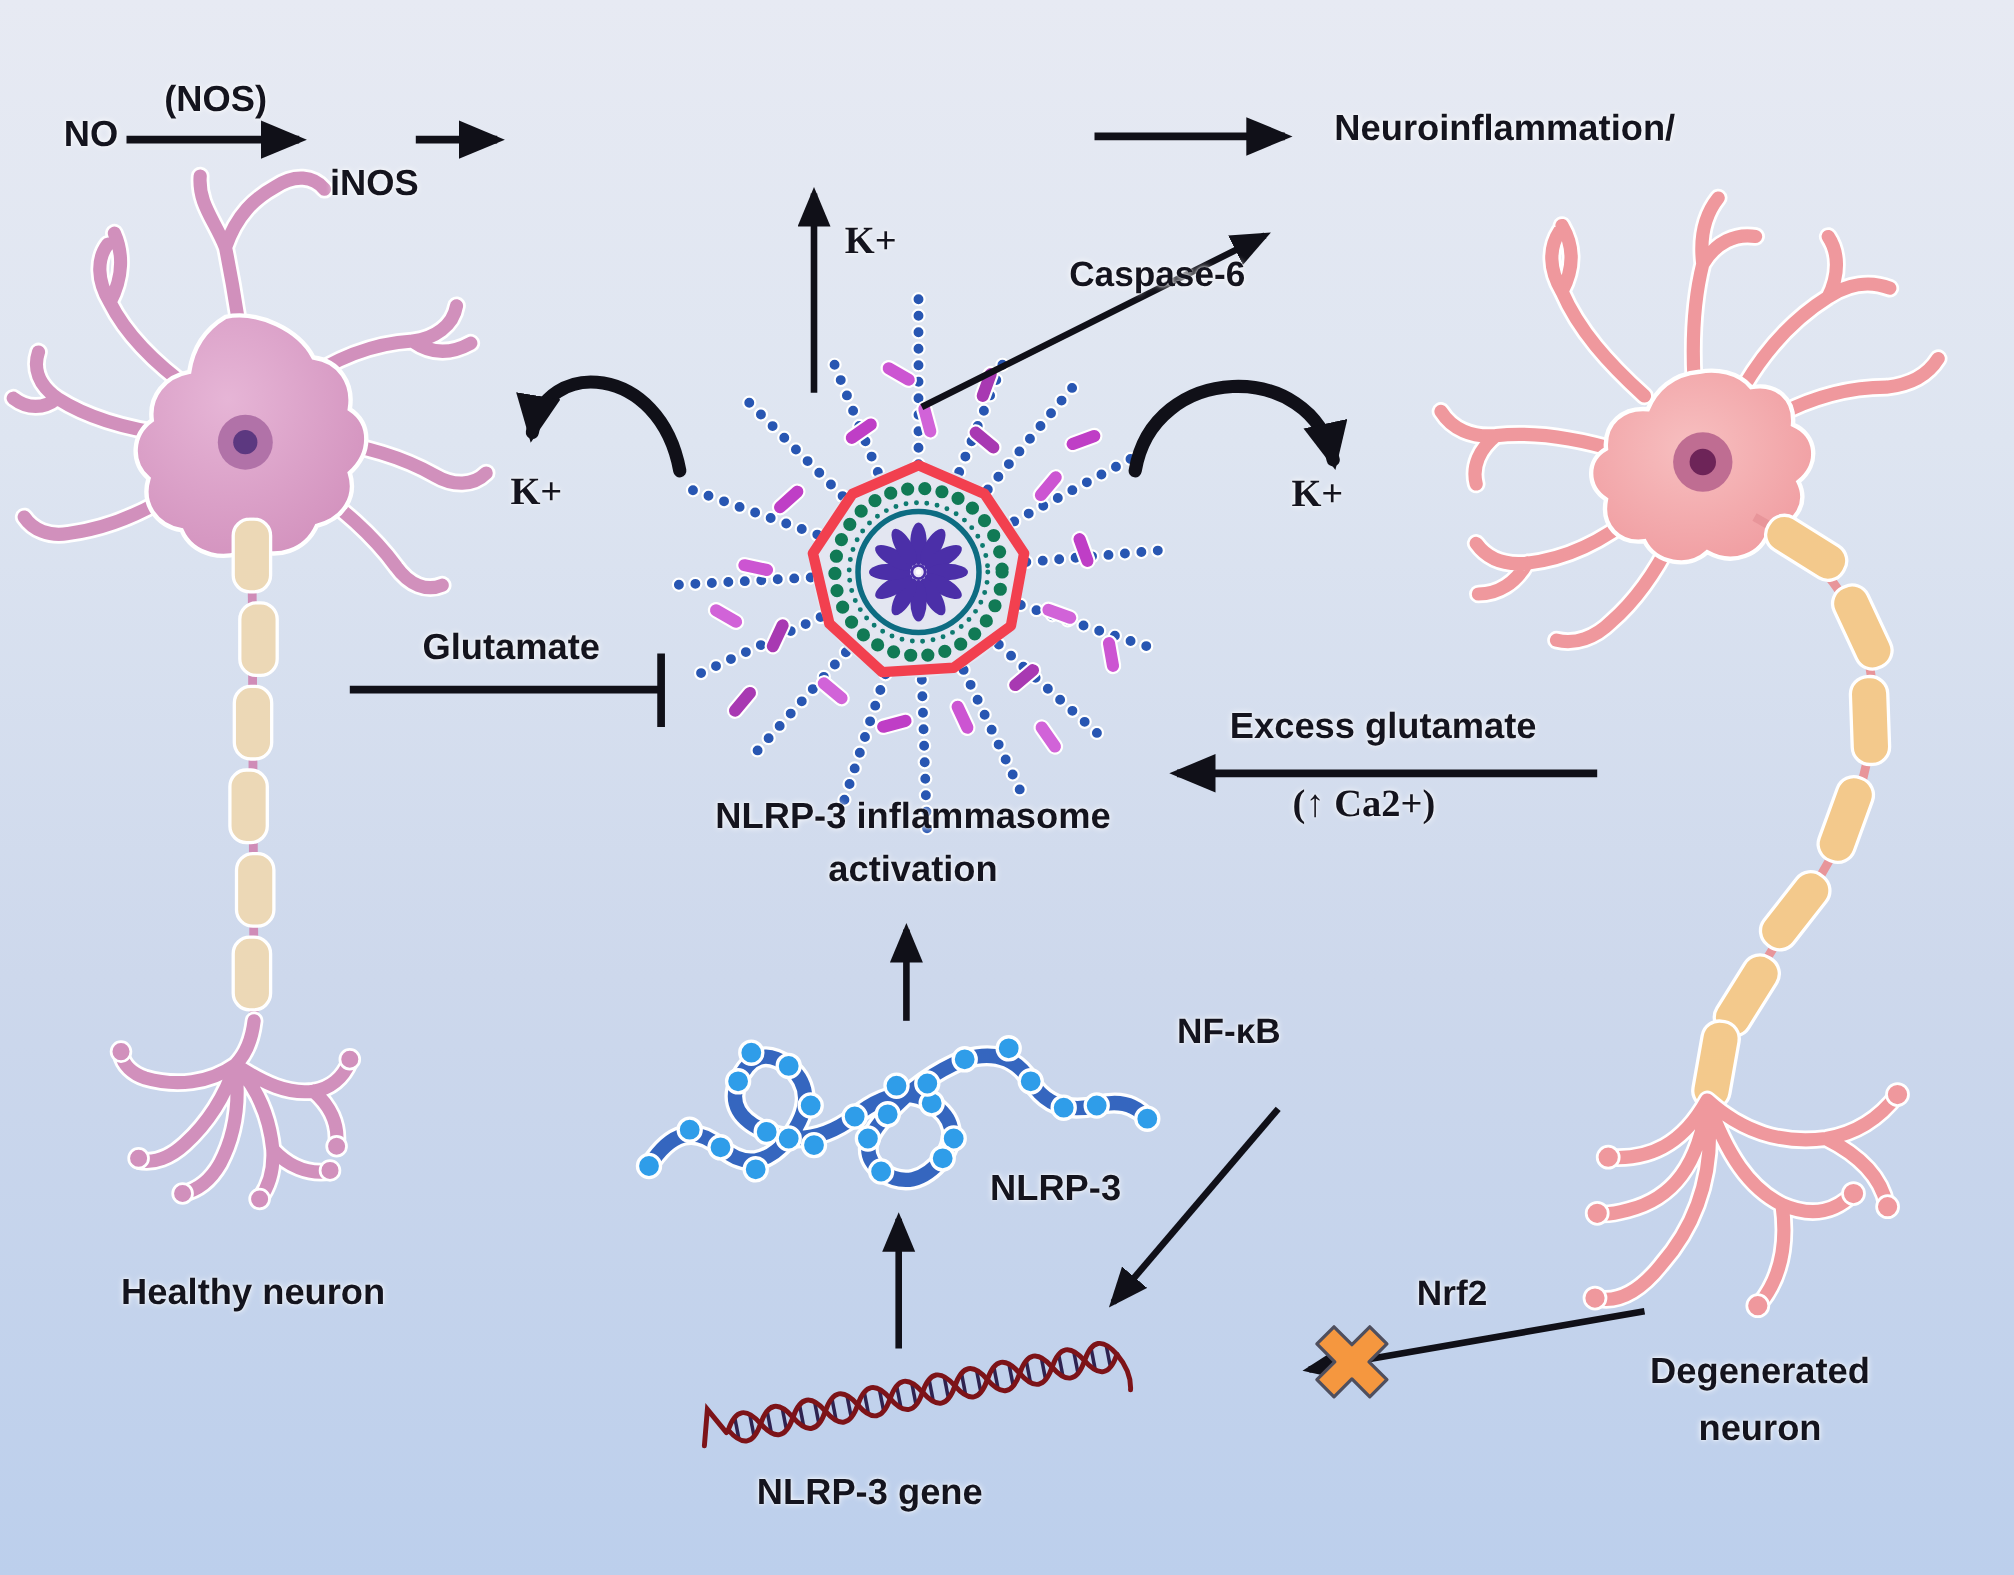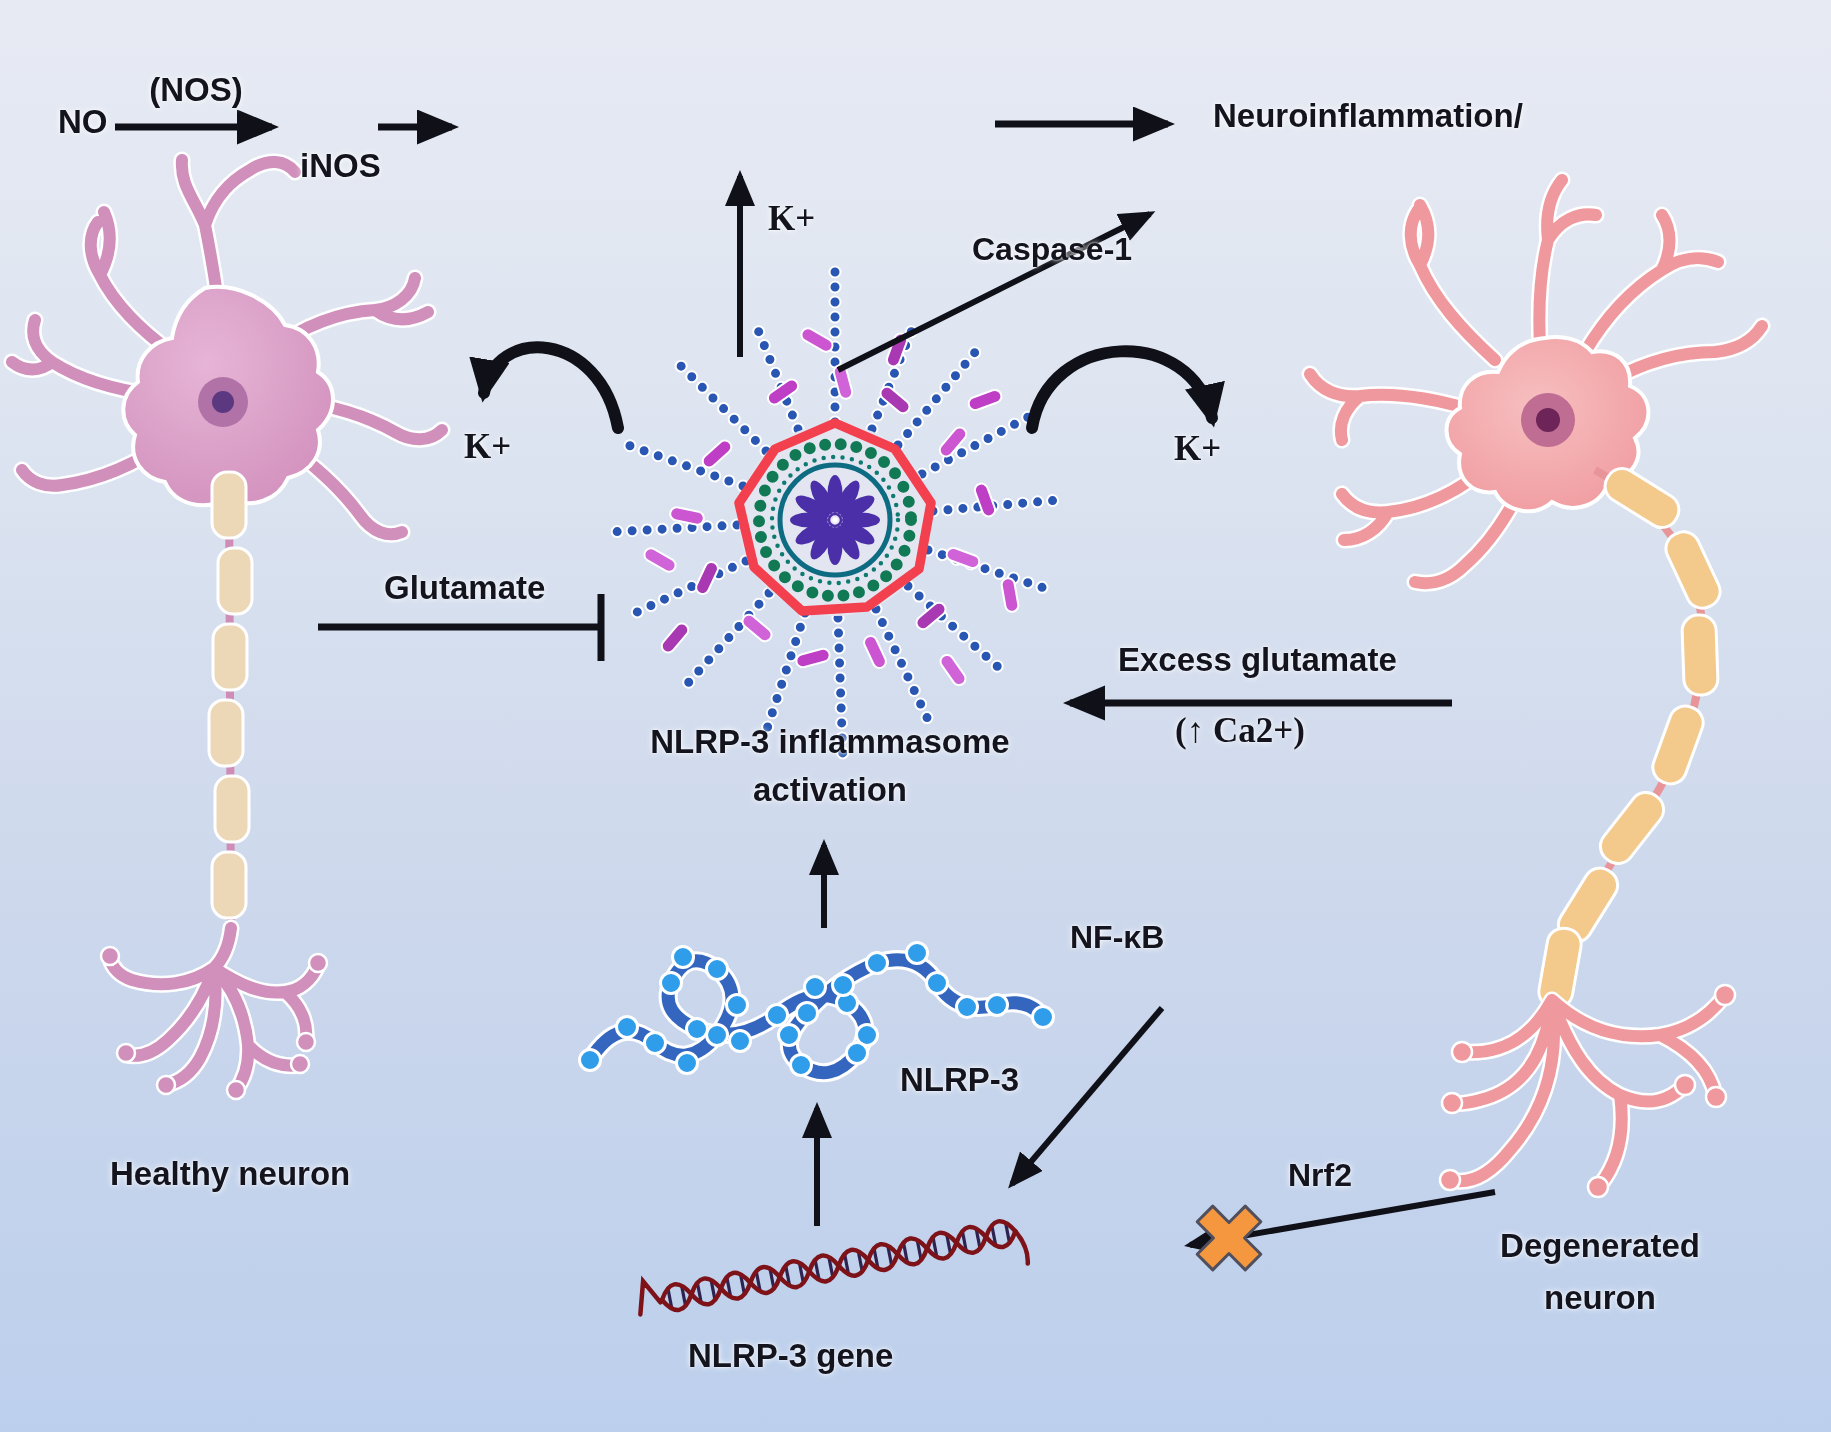--- a/index.html
+++ b/index.html
@@ -327,21 +327,21 @@
   </g>
 
   <path class="xmark" transform="translate(1229,1238) rotate(45)" d="M-34,-11 H-11 V-34 H11 V-11 H34 V11 H11 V34 H-11 V11 H-34 Z"></path>
 </svg>
 
 <div class="lbl" style="left:58px;top:104px;">NO</div>
 <div class="lbl center" style="left:196px;top:72px;">(NOS)</div>
 <div class="lbl" style="left:300px;top:104px;margin-top:44px;">iNOS</div>
 <div class="lbl" style="left:1213px;top:98px;">Neuroinflammation/</div>
 <div class="lbl serif" style="left:768px;top:200px;">K+</div>
-<div class="lbl small" style="left:972px;top:232px;">Caspase-1</div>
+<div class="lbl small" style="left:972px;top:232px;">Caspase-6</div>
 <div class="lbl serif" style="left:464px;top:428px;">K+</div>
 <div class="lbl serif" style="left:1174px;top:430px;">K+</div>
 <div class="lbl" style="left:384px;top:570px;">Glutamate</div>
 <div class="lbl" style="left:1118px;top:642px;">Excess glutamate</div>
 <div class="lbl serif center" style="left:1240px;top:712px;">(↑ Ca2+)</div>
 <div class="lbl center" style="left:830px;top:724px;">NLRP-3 inflammasome</div>
 <div class="lbl center" style="left:830px;top:772px;">activation</div>
 <div class="lbl" style="left:900px;top:1034px;margin-top:28px;">NLRP-3</div>
 <div class="lbl small" style="left:1070px;top:920px;">NF-κB</div>
 <div class="lbl small" style="left:1288px;top:1158px;">Nrf2</div>

